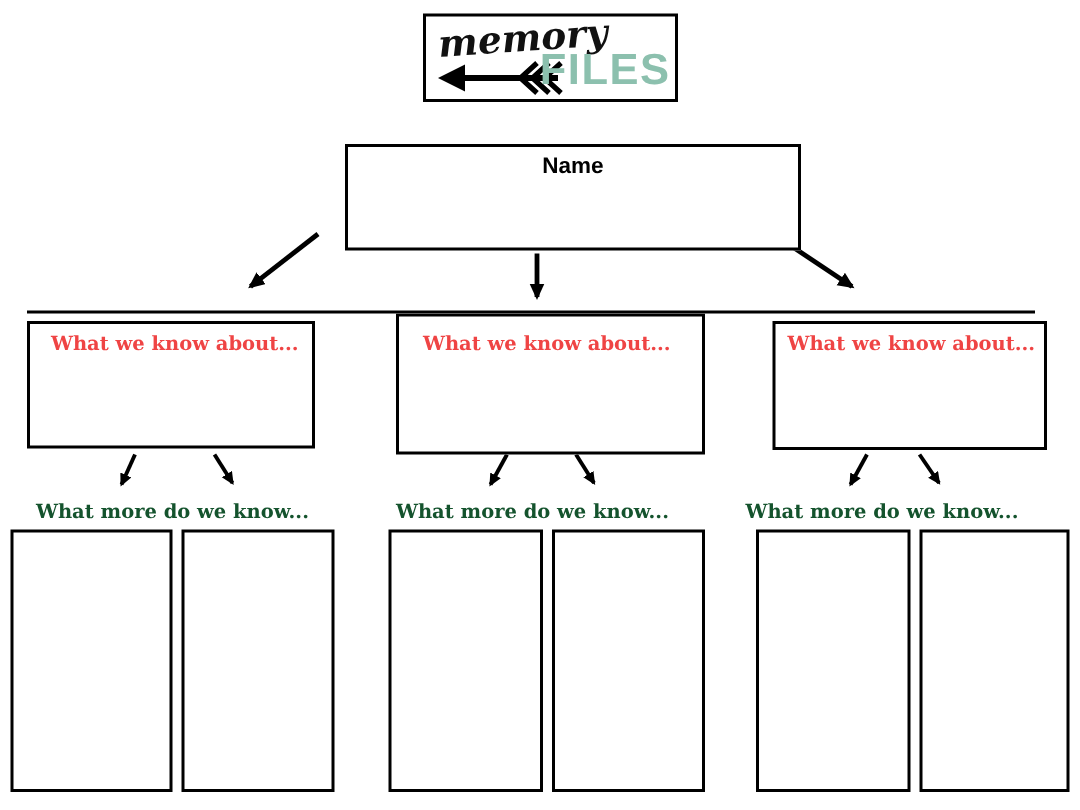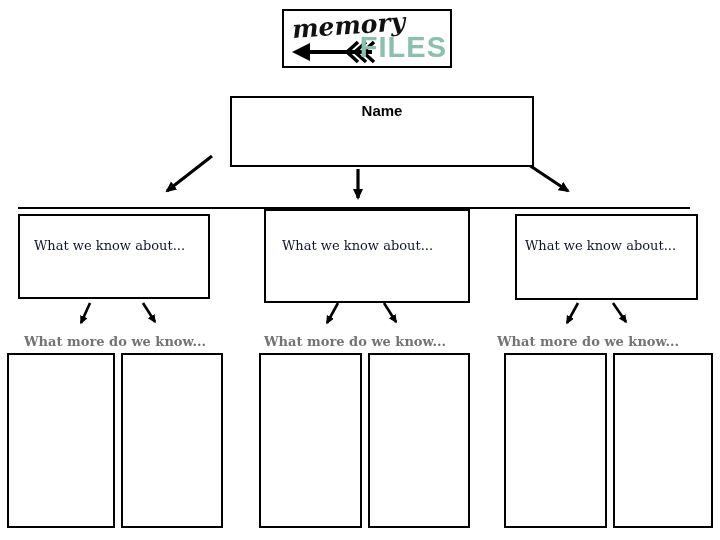--- a/index.html
+++ b/index.html
@@ -44,35 +44,34 @@
   
   .name-box { left: 230px; top: 96px; width: 304px; height: 71px; }
   .name-label {
     display: block; text-align: center; padding-top: 4px;
     font-size: 15px; font-weight: 600; color: #000;
     font-family: "Liberation Sans", sans-serif;
   }
   
   .know-label {
     font-family: "DejaVu Serif", serif;
-    font-weight: normal; font-size: 13px; color: #0f172a;
+    font-weight: bold; font-size: 13px; color: #ef4444;
     display: block;
-    margin-top: 16px;
   }
   .know-left   { left: 18px;  top: 214px; width: 192px; height: 85px; }
   .know-middle { left: 264px; top: 209px; width: 206px; height: 94px; }
   .know-right  { left: 515px; top: 214px; width: 183px; height: 86px; }
   .know-left  .know-label { padding: 6px 0 0 14px; }
   .know-middle .know-label { padding: 11px 0 0 16px; }
   .know-right .know-label { padding: 6px 0 0 8px; }
   
   .more-label {
     position: absolute; top: 334px;
     font-family: "DejaVu Serif", serif;
-    font-weight: bold; font-size: 13px; color: #737373;
+    font-weight: bold; font-size: 13px; color: #14532d;
     text-align: center; width: 200px;
     white-space: nowrap;
   }
   .more-left   { left: 15px; }
   .more-middle { left: 255px; }
   .more-right  { left: 488px; }
   
   .detail { top: 353px; height: 175px; }
   .d-l1 { left: 7px;   width: 108px; }
   .d-l2 { left: 121px; width: 102px; }

